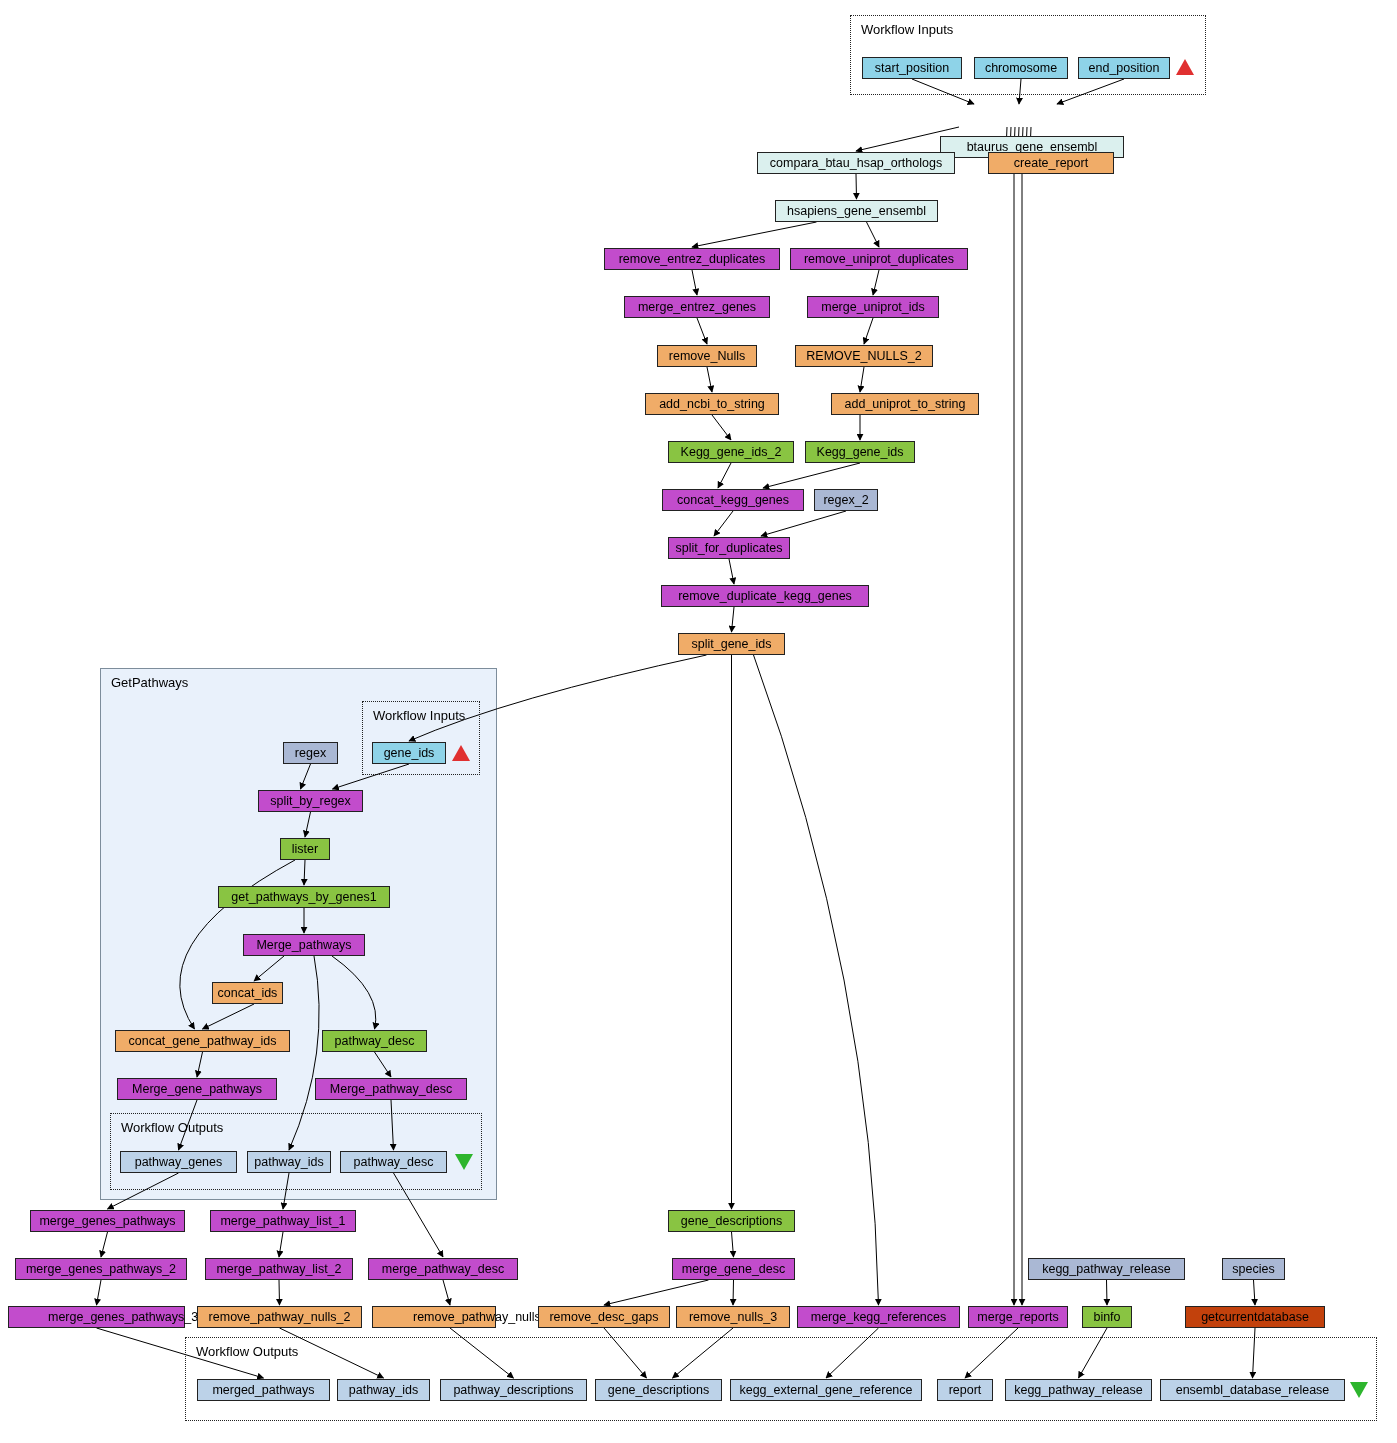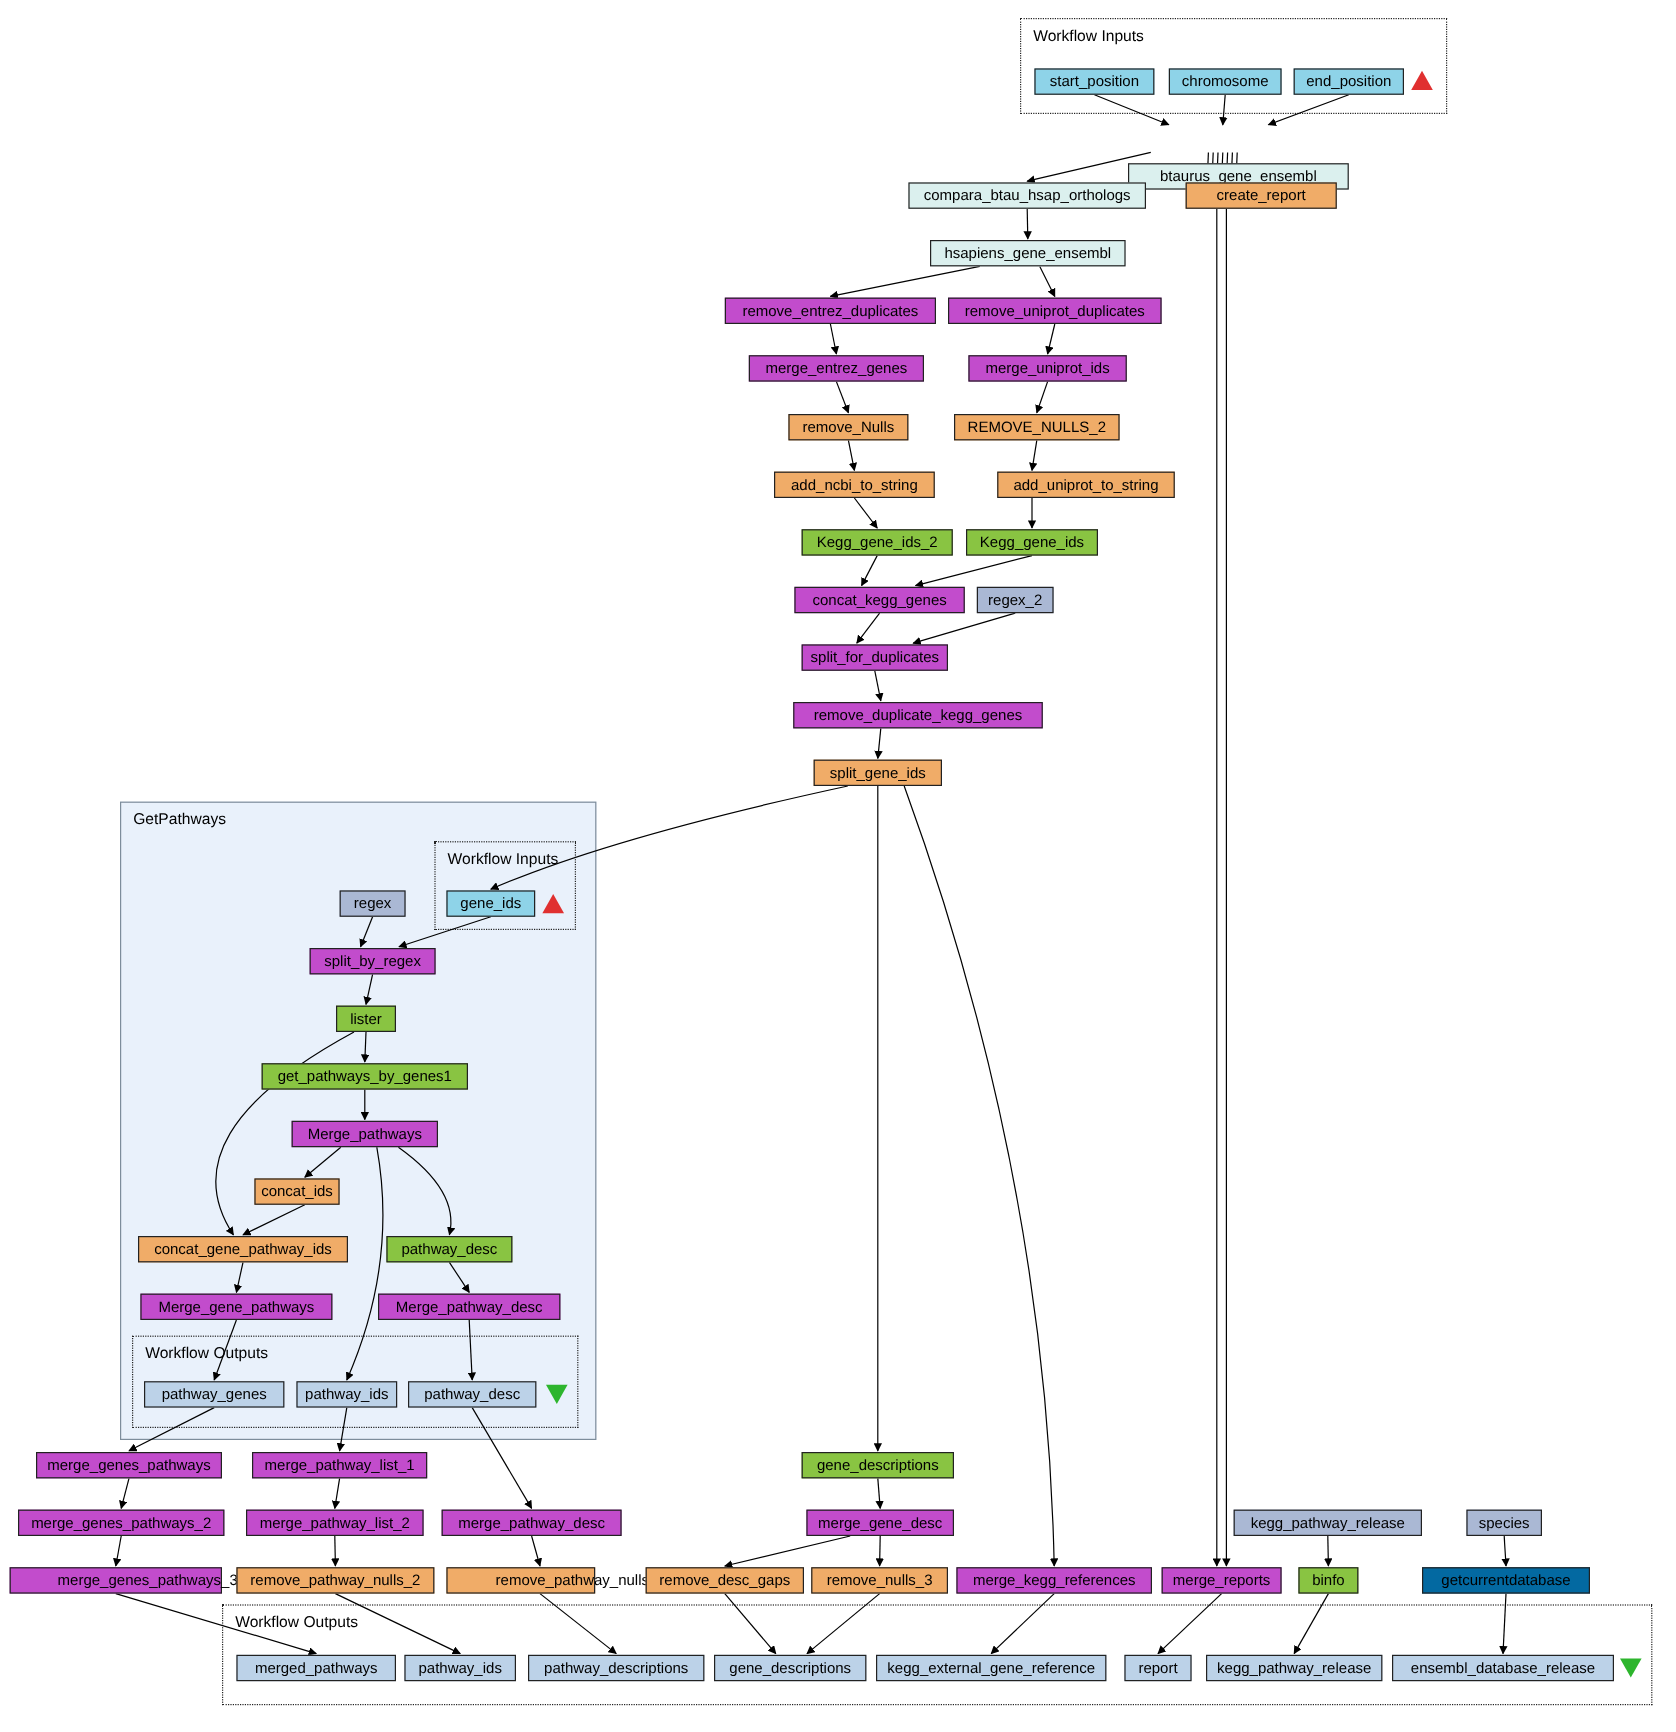--- a/index.html
+++ b/index.html
@@ -10,21 +10,21 @@
   .group .glabel{position:absolute;left:10px;top:6px;font-size:13px;color:#000;white-space:nowrap;}
   .node{position:absolute;box-sizing:border-box;height:22px;line-height:20px;text-align:center;
         font-size:12.5px;color:#000;border:1px solid #222;white-space:nowrap;cursor:default;}
   .node.port-in{background:#8ed3e8;}
   .node.port-out{background:#bcd2e8;}
   .node.service{background:#dbf0ee;}
   .node.bean{background:#c24ccc;}
   .node.worker{background:#f0ac68;}
   .node.soap{background:#89c442;}
   .node.const{background:#aab8d4;}
-  .node.shaded{background:#0369a1;}
+  .node.shaded{background:#c2410c;}
   .tri{position:absolute;width:0;height:0;}
   .tri.red-up{border-left:9px solid transparent;border-right:9px solid transparent;border-bottom:16px solid #e03030;}
   .tri.green-down{border-left:9px solid transparent;border-right:9px solid transparent;border-top:16px solid #2db52d;}
   svg#edges{position:absolute;left:0;top:0;pointer-events:none;}
   svg#edges path.edge{stroke:#000;stroke-width:1;fill:none;}
 </style>
 </head>
 <body>
 
 <div id="canvas">

